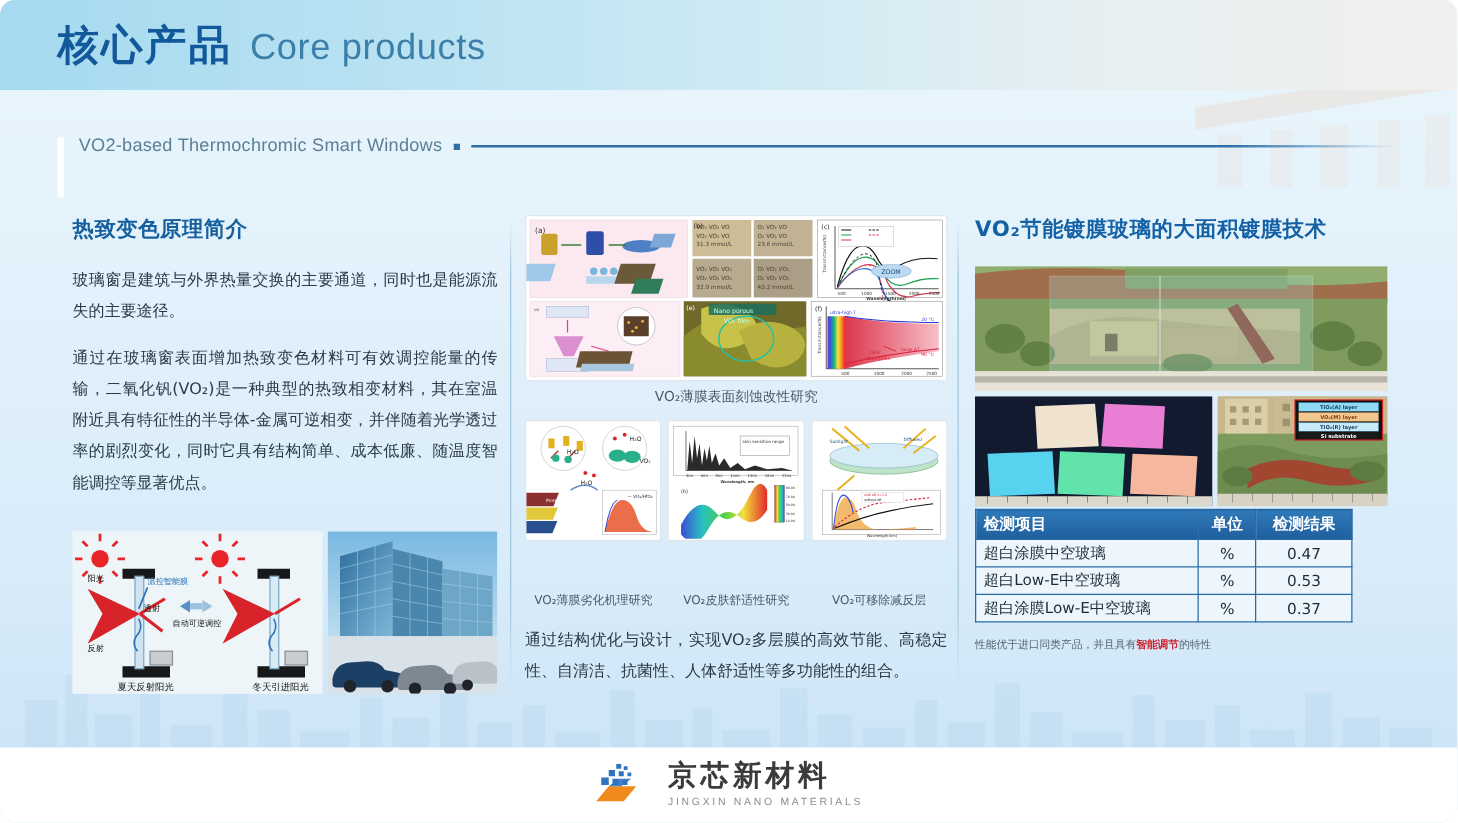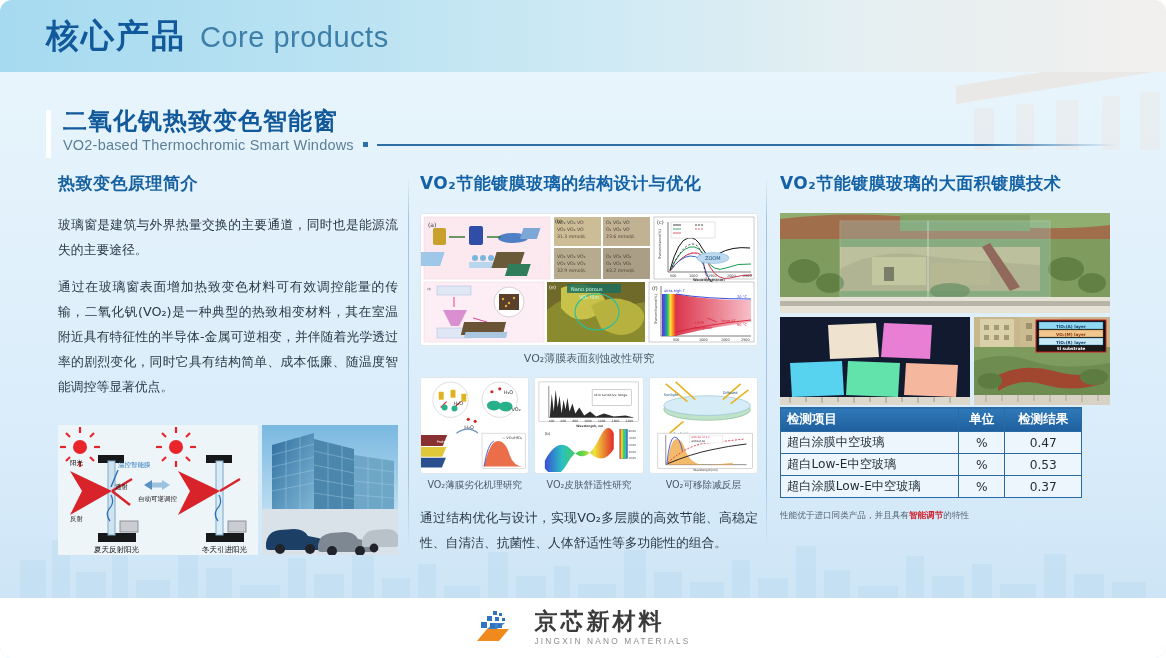--- a/index.html
+++ b/index.html
@@ -66,21 +66,21 @@
 
   
   .fig{background:#fdfdfd;border:1px solid #dfe7ec;border-radius:3px;overflow:hidden;}
   .figgrid1{height:131px;}
   .figcap{text-align:center;font-size:11px;color:#4a5b68;margin:5px 0 11px 0;
     font-family:"DejaVu Sans","Liberation Sans",sans-serif;}
   .trio{display:flex;gap:5px;}
   .trio .fig{flex:1;height:95px;}
   .triocaps{display:flex;gap:5px;margin:5px 0 14px 0;}
   .triocaps div{flex:1;text-align:center;font-size:9.6px;color:#4a5b68;
-    font-family:"DejaVu Sans","Liberation Sans",sans-serif;}
+    font-family:"DejaVu Sans","Liberation Sans",sans-serif;margin-top:36px;}
 
   
   .mosaic{width:330px;}
   .m-top{width:330px;height:100px;display:block;}
   .m-row{display:flex;gap:4px;margin-top:4px;}
   .m-left{width:190px;height:88px;}
   .m-right{width:136px;height:88px;}
   .m-cap{text-align:center;font-size:10px;color:#4a5b68;margin-top:7px;
     font-family:"DejaVu Sans","Liberation Sans",sans-serif;}
 
@@ -173,21 +173,20 @@
 
   <div class="header">
     <div class="header-inner">
       <span class="h-cn">核心产品</span>
       <span class="h-en">Core products</span>
     </div>
   </div>
 
   <div class="sect">
     <div class="sect-bar"></div>
-    <div class="sect-cn">二氧化钒热致变色智能窗</div>
     <div class="sect-enrow">
       <span class="sect-en">VO2-based Thermochromic Smart Windows</span>
       <span class="sect-dot"></span>
       <span class="sect-line"></span>
     </div>
   </div>
 
   <div class="divider div1"></div>
   <div class="divider div2"></div>
 
@@ -308,21 +307,20 @@
           <circle cx="70" cy="126" r="5" fill="#20242a"></circle>
             <circle cx="98" cy="126" r="5" fill="#20242a"></circle>
           <path d="M100 116 q2-10 12-11 l13-1 q8 0 11 6 l0 10 q0 2-3 2 l-30 0 q-3 0-3-3 z" fill="#b9c2c9"></path>
           <circle cx="112" cy="123" r="4.4" fill="#20242a"></circle>
         </g>
       </svg>
     </div>
   </div>
 
   <div class="col col2">
-    <div class="coltitle blue">VO₂节能镀膜玻璃的结构设计与优化</div>
 
     <div class="fig figgrid1">
       <svg viewBox="0 0 336 131" preserveAspectRatio="none">
         <rect width="336" height="131" fill="#ffffff"></rect>
 
         <rect x="3" y="3" width="126" height="62" fill="#fbe9ef" stroke="#f0d4de" stroke-width=".5"></rect>
         <g fill="#c9a02c">
             <rect x="12" y="14" width="13" height="17" rx="2"></rect>
           </g>
         <g fill="#2f4ea8">

